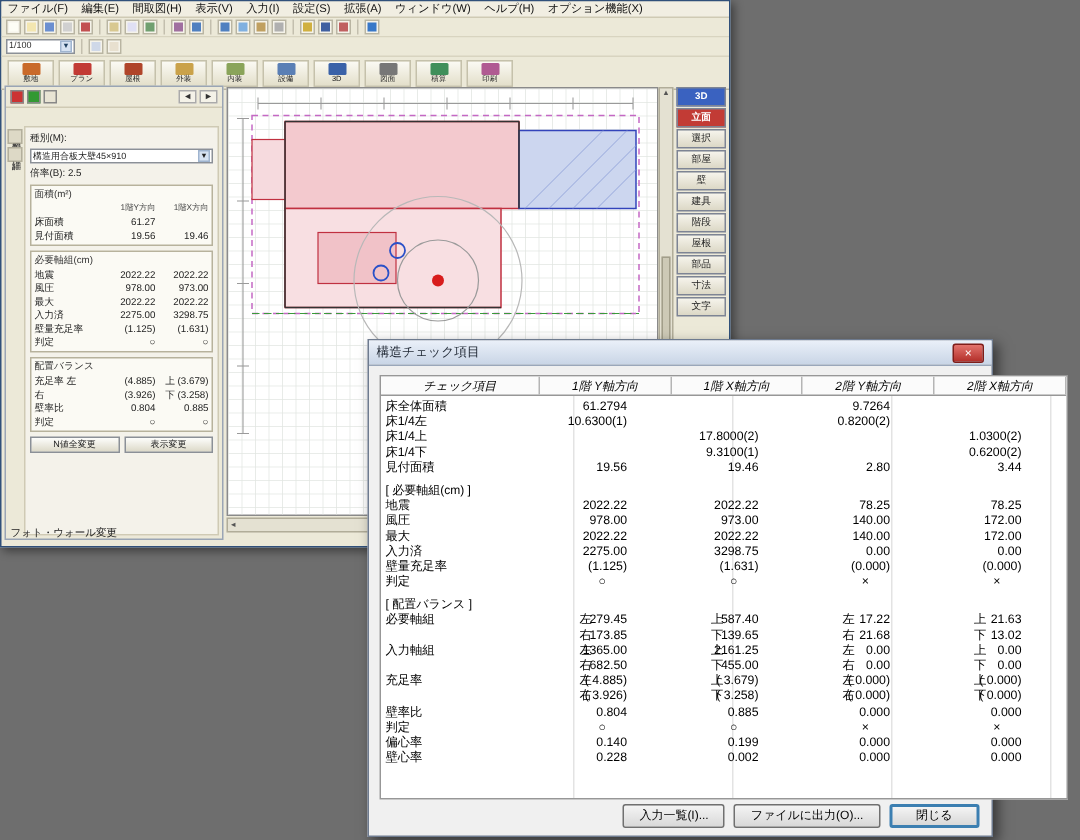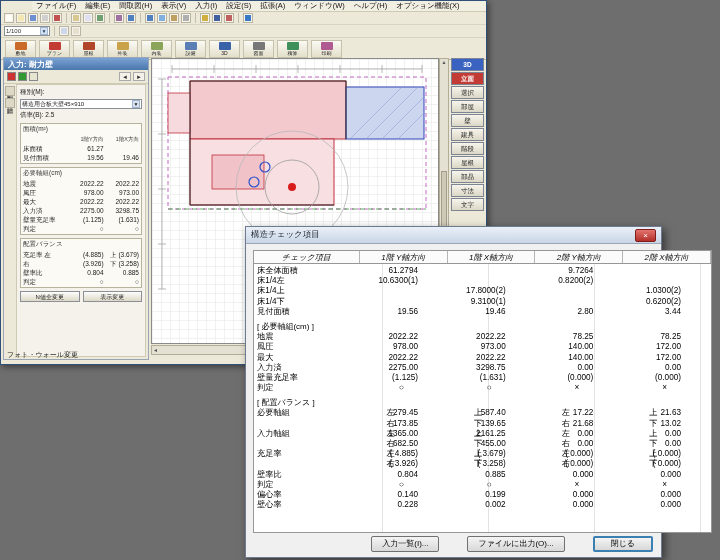--- a/index.html
+++ b/index.html
@@ -11,21 +11,21 @@
   .appwin{position:absolute;left:0;top:0;width:487px;height:365px;background:#ece9d8;
           border:1px solid #30507a;box-shadow:2px 2px 6px rgba(0,0,0,.45);}
   .titlebar{height:14px;background:linear-gradient(#b7cde8,#8aaccf);display:flex;align-items:center;
             padding:0 3px;color:#101828;font-size:8px;font-weight:bold;white-space:nowrap;overflow:hidden;}
   .titlebar .appicon{width:9px;height:9px;background:linear-gradient(#e8a33d,#b05a1a);border:1px solid #7a3c10;margin-right:3px;flex:0 0 auto;}
   .winbtns{margin-left:auto;display:flex;gap:1px;}
   .winbtn{width:13px;height:10px;font-size:7px;line-height:9px;text-align:center;color:#fff;
           background:linear-gradient(#9db8d8,#6f8fb5);border:1px solid #4a6a92;}
   .winbtn.close{background:linear-gradient(#e0706a,#b13430);border-color:#8c211e;}
   .menubar{height:11px;background:#f1eee2;border-bottom:1px solid #cfcab4;display:flex;align-items:center;
-           font-size:7.5px;color:#111;padding:0 4px;gap:9px;white-space:nowrap;margin-left:31px;}
+           font-size:7.5px;color:#111;padding:0 4px;gap:9px;white-space:nowrap;}
   .menubar span{cursor:default;}
   .tbar{display:flex;align-items:center;gap:2px;padding:1px 3px;background:#ece9d8;border-bottom:1px solid #d8d4c0;}
   .tbtn{width:10px;height:10px;border:1px solid #b9b5a2;background:#f5f3ea;position:relative;}
   .tbtn i{position:absolute;left:1px;top:1px;right:1px;bottom:1px;display:block;}
   .tsep{width:1px;height:10px;background:#c3bfae;margin:0 2px;}
   .combo{width:46px;height:10px;border:1px solid #8b9097;background:#fff;font-size:6px;display:flex;align-items:center;justify-content:space-between;padding:0 1px;color:#333;}
   .combo .arr{width:8px;height:8px;background:#d6e2f2;border:1px solid #9fb4cf;font-size:5px;line-height:7px;text-align:center;color:#204060;}
   .bigbar{display:flex;align-items:flex-start;gap:3px;padding:2px 4px;background:#ece9d8;border-bottom:1px solid #b9b5a2;height:22px;}
   .bigbtn{width:31px;height:18px;border:1px solid #c5c1ab;background:linear-gradient(#fbfaf4,#e3dfca);
           display:flex;flex-direction:column;align-items:center;justify-content:center;gap:1px;}
@@ -92,21 +92,21 @@
   .tlabel{width:128px;padding-left:3px;white-space:nowrap;overflow:hidden;}
   .tcell{width:106px;position:relative;}
   .tcell .v{position:absolute;right:30px;top:0;white-space:pre;}
   .tcell.center .v{right:44px;}
   .dline{position:relative;height:10.2px;line-height:10.2px;}
   .dline .p{position:absolute;left:26px;top:0;}
   .dline .v{position:absolute;right:30px;top:0;white-space:pre;}
   .gap{height:5px;}
   .dbtns{position:absolute;right:8px;bottom:5px;display:flex;gap:6px;}
   .dbtn{height:16px;padding:0 10px;border:1px solid #707070;background:linear-gradient(#f4f4f4,#d8d8d8);
-        font-size:8px;line-height:14px;color:#000;border-radius:2px;margin-left:22px;}
+        font-size:8px;line-height:14px;color:#000;border-radius:2px;}
   .dbtn.primary{border:2px solid #3c7fb1;padding:0 16px;line-height:12px;}
 </style>
 </head>
 <body>
 
 <div class="appwin">
   <div class="menubar" id="menubar">
       <span>ファイル(F)</span>
       <span>編集(E)</span>
       <span>間取図(H)</span>
@@ -229,21 +229,20 @@
         <span class="ic" style="background: rgb(63, 143, 90);"></span>
         <span class="lb">積算</span>
       </div>
       <div class="bigbtn">
         <span class="ic" style="background: rgb(176, 90, 146);"></span>
         <span class="lb">印刷</span>
       </div>
     </div>
 
   <div class="lpanel">
-    <div class="phead">入力: 耐力壁</div>
     <div class="ptools">
       <span class="sq" style="background:#c33"></span>
       <span class="sq" style="background:#393"></span>
       <span class="sq" style="background:#e8e4d4"></span>
       <span class="grow"></span>
       <span class="mini">◄</span>
       <span class="mini">►</span>
     </div>
     <div class="vtabs" id="vtabs">
         <div class="vtab">配置</div>

